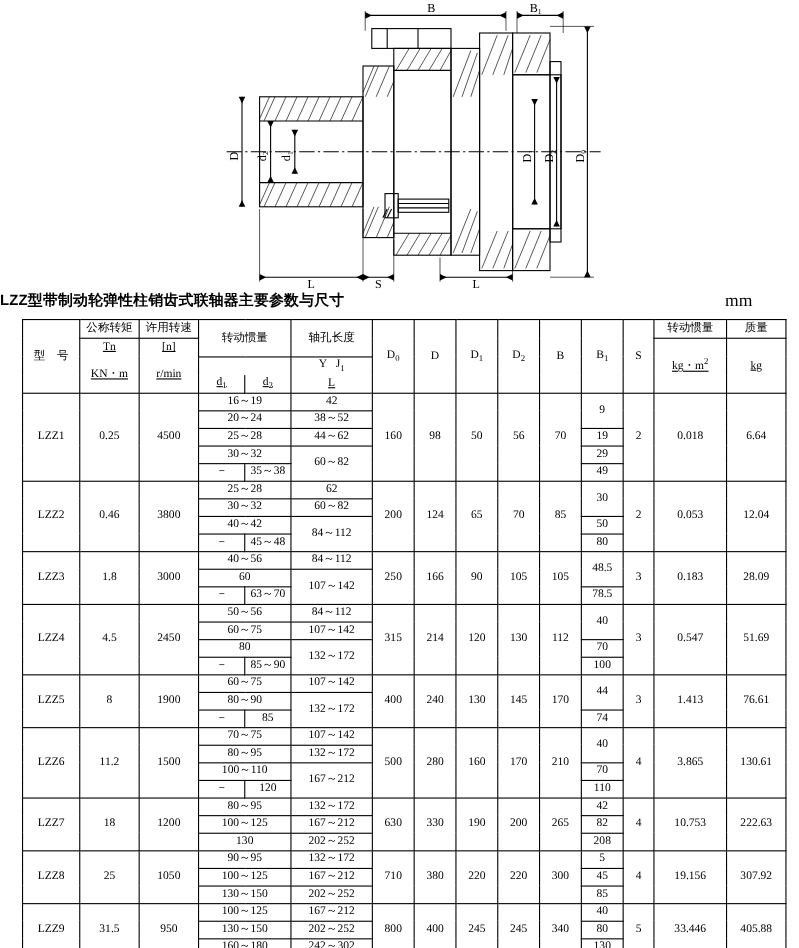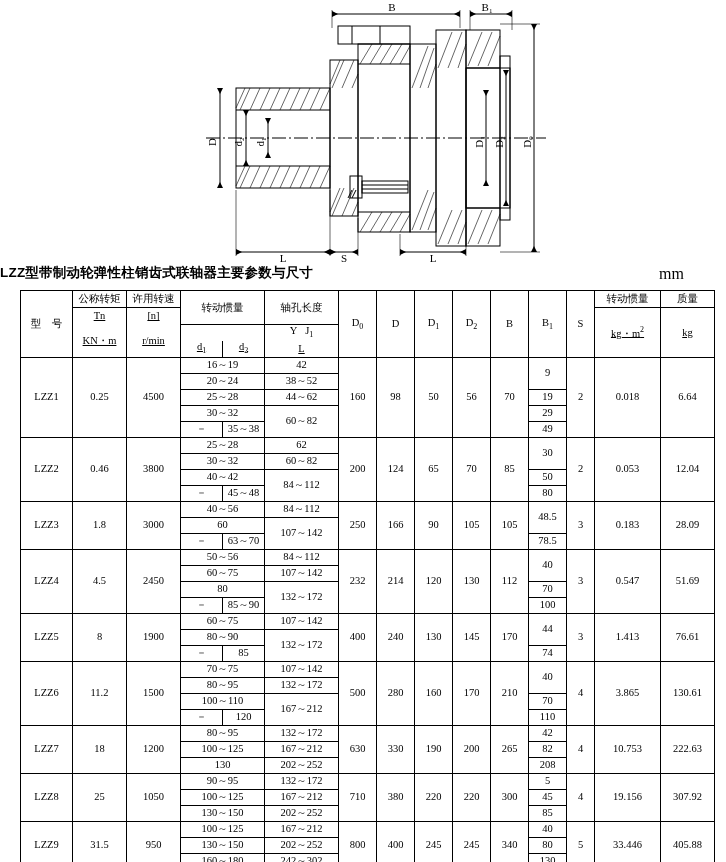--- a/index.html
+++ b/index.html
@@ -388,21 +388,21 @@
           <td class="rowcell">－</td>
           <td class="rowcell">63～70</td>
           <td class="rowcell" rowspan="1">78.5</td>
         </tr>
         <tr>
           <td class="rowcell" rowspan="4">LZZ4</td>
           <td class="rowcell" rowspan="4">4.5</td>
           <td class="rowcell" rowspan="4">2450</td>
           <td class="rowcell" colspan="2">50～56</td>
           <td class="rowcell" rowspan="1">84～112</td>
-          <td class="rowcell" rowspan="4">232</td>
+          <td class="rowcell" rowspan="4">315</td>
           <td class="rowcell" rowspan="4">214</td>
           <td class="rowcell" rowspan="4">120</td>
           <td class="rowcell" rowspan="4">130</td>
           <td class="rowcell" rowspan="4">112</td>
           <td class="rowcell" rowspan="2">40</td>
           <td class="rowcell" rowspan="4">3</td>
           <td class="rowcell" rowspan="4">0.547</td>
           <td class="rowcell" rowspan="4">51.69</td>
         </tr>
         <tr>

